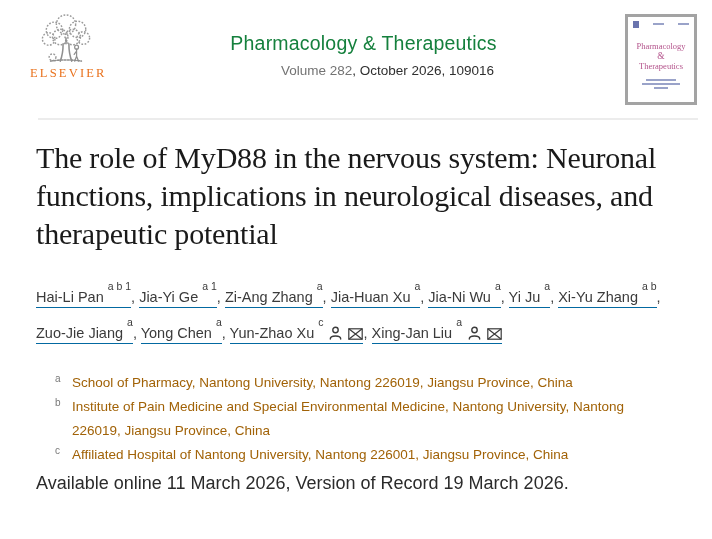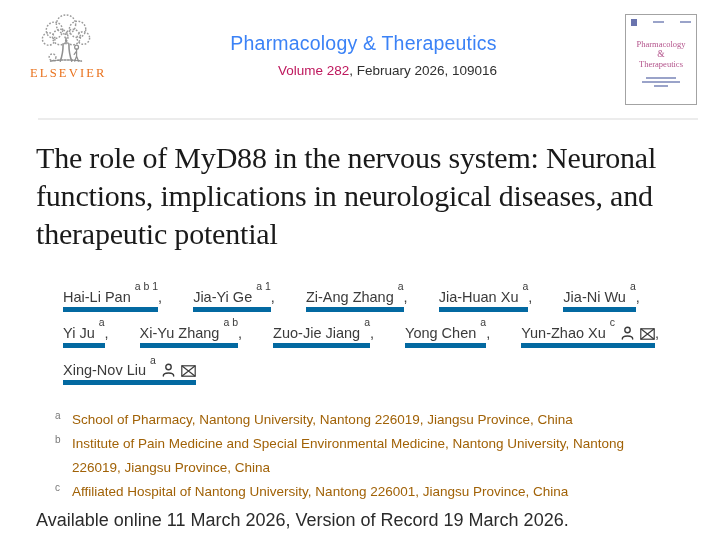--- a/index.html
+++ b/index.html
@@ -6,46 +6,46 @@
   html, body { width: 712px; height: 539px; background: #ffffff; overflow: hidden;
     font-family: "Liberation Sans", sans-serif; }
 
   
   .banner { display: flex; align-items: flex-start; padding: 12px 15px 0 30px; height: 112px; }
   .logo-col { width: 72px; flex: 0 0 auto; }
   .logo-tree { display: block; margin: 0 auto; }
   .logo-word { font-family: "Liberation Serif", serif; font-size: 12.5px; color: #e9711c;
     letter-spacing: 2.2px; margin-top: 2px; white-space: nowrap; }
   .center-col { flex: 1 1 auto; text-align: center; padding-top: 20px; }
-  .journal-name { font-size: 19.5px; color: #3b82f6; letter-spacing: 0.2px; display: inline-block; cursor: pointer; }
+  .journal-name { font-size: 19.5px; color: #15803d; letter-spacing: 0.2px; display: inline-block; cursor: pointer; }
   .volume-line { margin-top: 8px; font-size: 13.5px; color: #2f2f2f; }
-  .volume-link { color: #be185d; cursor: pointer; margin-left: 48px; }
+  .volume-link { color: #737373; cursor: pointer; margin-left: 48px; }
 
   
-  .cover { flex: 0 0 auto; width: 72px; height: 91px; background: #fff; border: 1px solid #a3a3a3;
+  .cover { flex: 0 0 auto; width: 72px; height: 91px; background: #fff; border: 3px solid #a3a3a3;
     position: relative; margin-top: 2px; cursor: pointer; }
   .cover-top { position: absolute; top: 4px; left: 5px; right: 5px; display: flex; justify-content: space-between; align-items: flex-start; }
   .cover-chip { width: 6px; height: 7px; background: #6a74ae; }
   .cover-dash { width: 11px; height: 2px; background: #9aa3c9; margin-top: 2px; }
   .cover-title { position: absolute; top: 24px; left: 0; right: 0; text-align: center;
     font-family: "Liberation Serif", serif; color: #b4548c; line-height: 10px; font-size: 8.5px; }
   .cover-amp { font-size: 9.5px; }
   .cover-lines { position: absolute; top: 62px; left: 0; right: 0; }
   .cover-line { height: 1.5px; background: #9aa3c9; margin: 0 auto 2.5px auto; }
   .cl1 { width: 30px; } .cl2 { width: 38px; } .cl3 { width: 14px; }
 
   .divider { border-top: 2px solid #ececec; margin: 6px 14px 0 38px; }
 
   
   .main { padding: 19px 26px 0 36px; }
   .article-title { font-family: "Liberation Serif", serif; font-weight: 400; color: #1a1a1a;
     font-size: 30px; line-height: 38px; max-width: 645px; letter-spacing: -0.2px; }
 
   .authors { margin-top: 24px; max-width: 660px; font-size: 14.5px; line-height: 31px; color: #3b3b3b; }
-  .author { border-bottom: 5px solid #0369a1; padding-bottom: 2px; white-space: nowrap; cursor: pointer; margin-left: 27px; }
+  .author { border-bottom: 1px solid #0369a1; padding-bottom: 2px; white-space: nowrap; cursor: pointer; }
   .a-sup { font-size: 10.5px; position: relative; top: -6px; margin-left: 4px; color: #3b3b3b; }
   .a-sep { color: #3b3b3b; }
   .a-icon { display: inline-block; vertical-align: -2px; margin-left: 6px; }
 
   .affils { margin-top: 20px; padding-left: 19px; }
   .affil-row { display: flex; align-items: flex-start; }
   .affil-sup { width: 17px; flex: 0 0 auto; font-size: 10px; color: #787878; padding-top: 2px; }
   .affil-text { max-width: 585px; font-size: 13.5px; line-height: 24px; color: #a16207; }
 
   .availability { margin-top: 6px; font-size: 18px; color: #2b2b2b; }
@@ -76,21 +76,21 @@
       <g stroke="#8f8f8f" stroke-width="1.3" stroke-linecap="round">
         <circle cx="41" cy="36.5" r="2"></circle>
         <path d="M41 38.5 L41 46 M41 46 L39 51 M41 46 L43 51 M41 40.5 L38.5 44"></path>
       </g>
     </svg>
     <div class="logo-word">ELSEVIER</div>
   </div>
 
   <div class="center-col">
     <div class="journal-name">Pharmacology &amp; Therapeutics</div>
-    <div class="volume-line"><span class="volume-link">Volume 282</span><span>, February 2026, 109016</span></div>
+    <div class="volume-line"><span class="volume-link">Volume 282</span><span>, October 2026, 109016</span></div>
   </div>
 
   <div class="cover">
     <div class="cover-top">
       <div class="cover-chip"></div>
       <div class="cover-dash"></div>
       <div class="cover-dash"></div>
     </div>
     <div class="cover-title">
       <div>Pharmacology</div>
@@ -110,21 +110,21 @@
 <div class="main">
 
   <h1 class="article-title">The role of MyD88 in the nervous system: Neuronal functions, implications in neurological diseases, and therapeutic potential</h1>
 
   <div class="authors"><span class="author"><span class="a-name">Hai-Li Pan</span><sup class="a-sup">a b 1</sup></span><span class="a-sep">, </span><span class="author"><span class="a-name">Jia-Yi Ge</span><sup class="a-sup">a 1</sup></span><span class="a-sep">, </span><span class="author"><span class="a-name">Zi-Ang Zhang</span><sup class="a-sup">a</sup></span><span class="a-sep">, </span><span class="author"><span class="a-name">Jia-Huan Xu</span><sup class="a-sup">a</sup></span><span class="a-sep">, </span><span class="author"><span class="a-name">Jia-Ni Wu</span><sup class="a-sup">a</sup></span><span class="a-sep">, </span><span class="author"><span class="a-name">Yi Ju</span><sup class="a-sup">a</sup></span><span class="a-sep">, </span><span class="author"><span class="a-name">Xi-Yu Zhang</span><sup class="a-sup">a b</sup></span><span class="a-sep">, </span><span class="author"><span class="a-name">Zuo-Jie Jiang</span><sup class="a-sup">a</sup></span><span class="a-sep">, </span><span class="author"><span class="a-name">Yong Chen</span><sup class="a-sup">a</sup></span><span class="a-sep">, </span><span class="author"><span class="a-name">Yun-Zhao Xu</span><sup class="a-sup">c</sup><span class="a-icon"><svg width="13" height="14" viewBox="0 0 13 14" fill="none" stroke="#3b3b3b" stroke-width="1.4">
             <circle cx="6.5" cy="4" r="2.7"></circle>
             <path d="M1.3 13 C1.3 8.9 11.7 8.9 11.7 13" stroke-linecap="round"></path>
           </svg></span><span class="a-icon"><svg width="15" height="12" viewBox="0 0 15 12" fill="none" stroke="#3b3b3b" stroke-width="1.2">
             <rect x="0.8" y="0.8" width="13.4" height="10.4"></rect>
             <path d="M0.8 0.8 L14.2 11.2 M14.2 0.8 L0.8 11.2"></path>
-          </svg></span></span><span class="a-sep">, </span><span class="author"><span class="a-name">Xing-Nov Liu</span><sup class="a-sup">a</sup><span class="a-icon"><svg width="13" height="14" viewBox="0 0 13 14" fill="none" stroke="#3b3b3b" stroke-width="1.4">
+          </svg></span></span><span class="a-sep">, </span><span class="author"><span class="a-name">Xing-Jan Liu</span><sup class="a-sup">a</sup><span class="a-icon"><svg width="13" height="14" viewBox="0 0 13 14" fill="none" stroke="#3b3b3b" stroke-width="1.4">
             <circle cx="6.5" cy="4" r="2.7"></circle>
             <path d="M1.3 13 C1.3 8.9 11.7 8.9 11.7 13" stroke-linecap="round"></path>
           </svg></span><span class="a-icon"><svg width="15" height="12" viewBox="0 0 15 12" fill="none" stroke="#3b3b3b" stroke-width="1.2">
             <rect x="0.8" y="0.8" width="13.4" height="10.4"></rect>
             <path d="M0.8 0.8 L14.2 11.2 M14.2 0.8 L0.8 11.2"></path>
           </svg></span></span></div>
 
   <div class="affils">
       <div class="affil-row">
         <span class="affil-sup">a</span>

